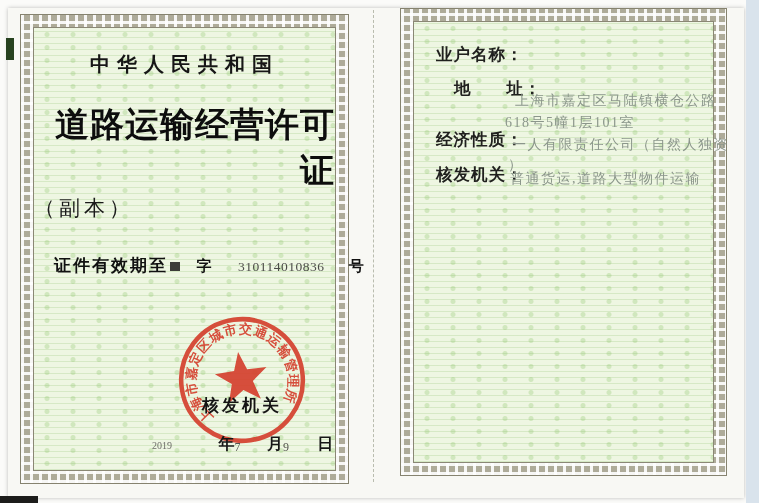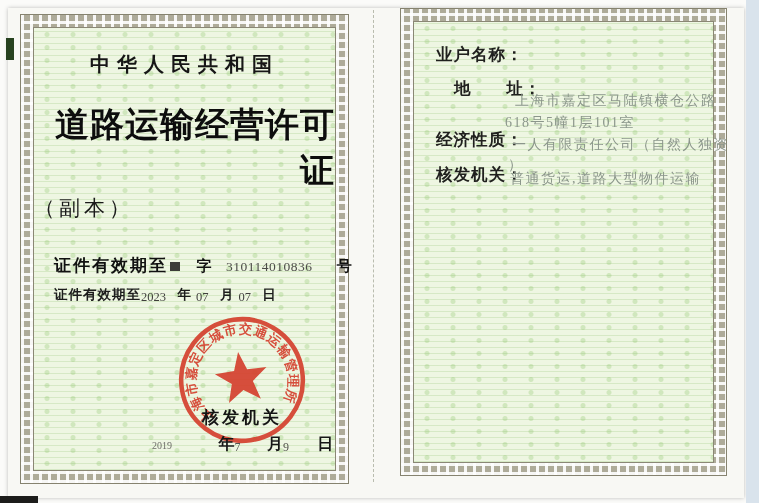--- a/index.html
+++ b/index.html
@@ -39,31 +39,31 @@
            letter-spacing:7px;color:#161616;}
   .main-title{position:absolute;left:0;top:74px;width:100%;text-align:right;
            font-weight:bold;font-size:34px;letter-spacing:1px;color:#0d0d0d;}
   .copy-label{position:absolute;left:0;top:158px;width:100%;text-align:left;
            font-family:"Liberation Serif",serif;font-size:21px;letter-spacing:4px;color:#1a1a1a;margin-top:8px;}
 
   .license-line{position:absolute;left:20px;top:226px;white-space:nowrap;color:#111;}
   .license-prefix{font-weight:bold;font-size:17px;letter-spacing:2px;}
   .redaction{display:inline-block;width:10px;height:9px;background:#3c3c38;margin-left:2px;}
   .license-zi{font-weight:bold;font-size:15px;margin-left:12px;}
-  .license-number{font-family:"Liberation Serif",serif;font-size:13.5px;color:#4c4c48;margin-left:10px;letter-spacing:.5px;}
+  .license-number{font-family:"Liberation Serif",serif;font-size:13.5px;color:#4c4c48;margin-left:22px;letter-spacing:.5px;}
   .license-suffix{font-weight:bold;font-size:15px;margin-left:20px;}
 
   .validity-line{position:absolute;left:20px;top:257px;white-space:nowrap;color:#1c1c1c;}
   .v-label{font-weight:bold;font-size:13.5px;letter-spacing:1px;}
   .v-filled{font-family:"Liberation Serif",serif;font-size:12.5px;color:#3f3f3c;position:relative;top:2px;}
   .v-unit{font-weight:bold;font-size:13.5px;margin-left:7px;margin-right:5px;}
 
   .seal{position:absolute;left:132px;top:276px;width:152px;height:152px;transform:rotate(-8deg);opacity:.92;}
   .issuer{position:absolute;left:132px;top:366px;width:152px;text-align:center;
-          font-weight:bold;font-size:17px;letter-spacing:3px;color:#141414;margin-top:12px;}
+          font-weight:bold;font-size:17px;letter-spacing:3px;color:#141414;}
 
   .issue-date{position:absolute;left:118px;top:406px;white-space:nowrap;color:#161616;}
   .i-year{font-family:"Liberation Serif",serif;font-size:10px;color:#6d6d68;}
   .i-unit{font-weight:bold;font-size:16px;}
   .i-u1{margin-left:42px;} .i-u2{margin-left:22px;} .i-u3{margin-left:24px;}
   .i-num{font-family:"Liberation Serif",serif;font-size:12px;color:#55554f;position:relative;top:2px;}
 
   
   .r-label{position:absolute;font-weight:bold;font-size:16.5px;letter-spacing:1px;color:#20201e;}
   .r-value{position:absolute;font-family:"Liberation Serif",serif;font-size:14px;
@@ -87,26 +87,20 @@
       <div class="main-title">道路运输经营许可证</div>
       <div class="copy-label">（副本）</div>
 
       <div class="license-line">
         <span class="license-prefix">证件有效期至</span><span class="redaction"></span>
         <span class="license-zi">字</span>
         <span class="license-number">310114010836</span>
         <span class="license-suffix">号</span>
       </div>
 
-      <div class="validity-line">
-        <span class="v-label">证件有效期至</span><span class="v-filled">2023</span>
-        <span class="v-unit">年</span><span class="v-filled">07</span>
-        <span class="v-unit">月</span><span class="v-filled">07</span>
-        <span class="v-unit">日</span>
-      </div>
 
       <svg class="seal" viewBox="0 0 150 150">
         <defs>
           <path id="sealArc" d="M 42.5,107.5 A 46,46 0 1 1 107.5,107.5" fill="none"></path>
         </defs>
         <circle cx="75" cy="75" r="60" fill="none" stroke="#d5402e" stroke-width="4.5"></circle>
         <path fill="#d5402e" d="M75 47 L81.5 65.1 L100.7 65.7 L85.5 77.4 L90.9 95.8 L75 85 L59.1 95.8 L64.5 77.4 L49.3 65.7 L68.5 65.1 Z"></path>
         <text font-size="13" fill="#d5402e" font-weight="bold">
           <textPath href="#sealArc" textLength="208" lengthAdjust="spacing">上海市嘉定区城市交通运输管理所</textPath>
         </text>

